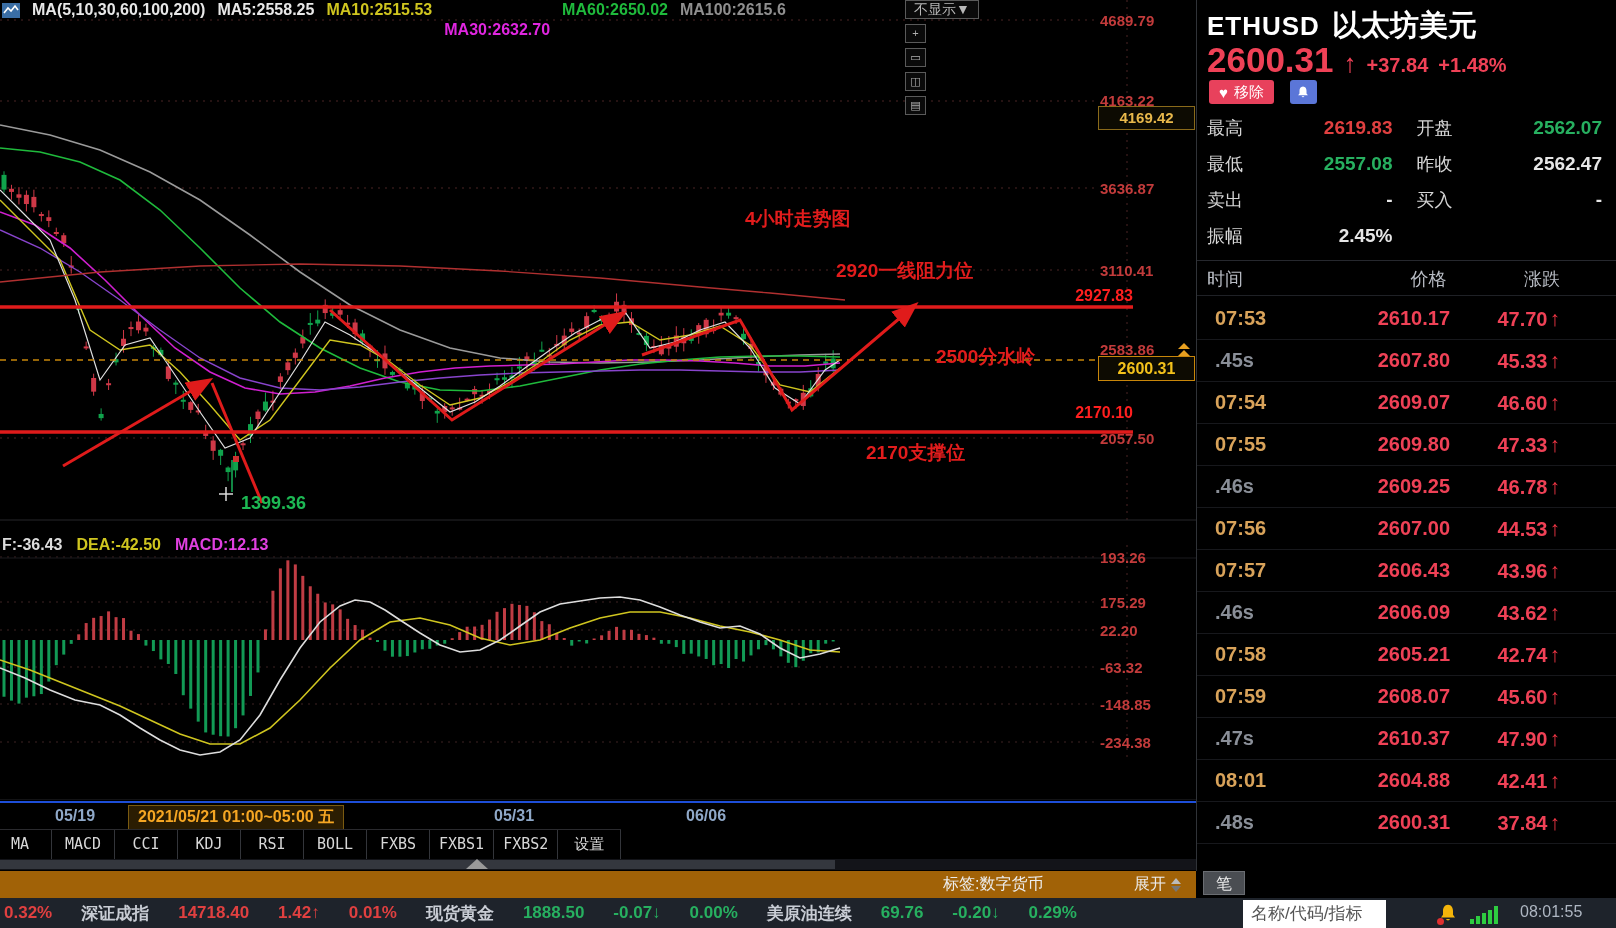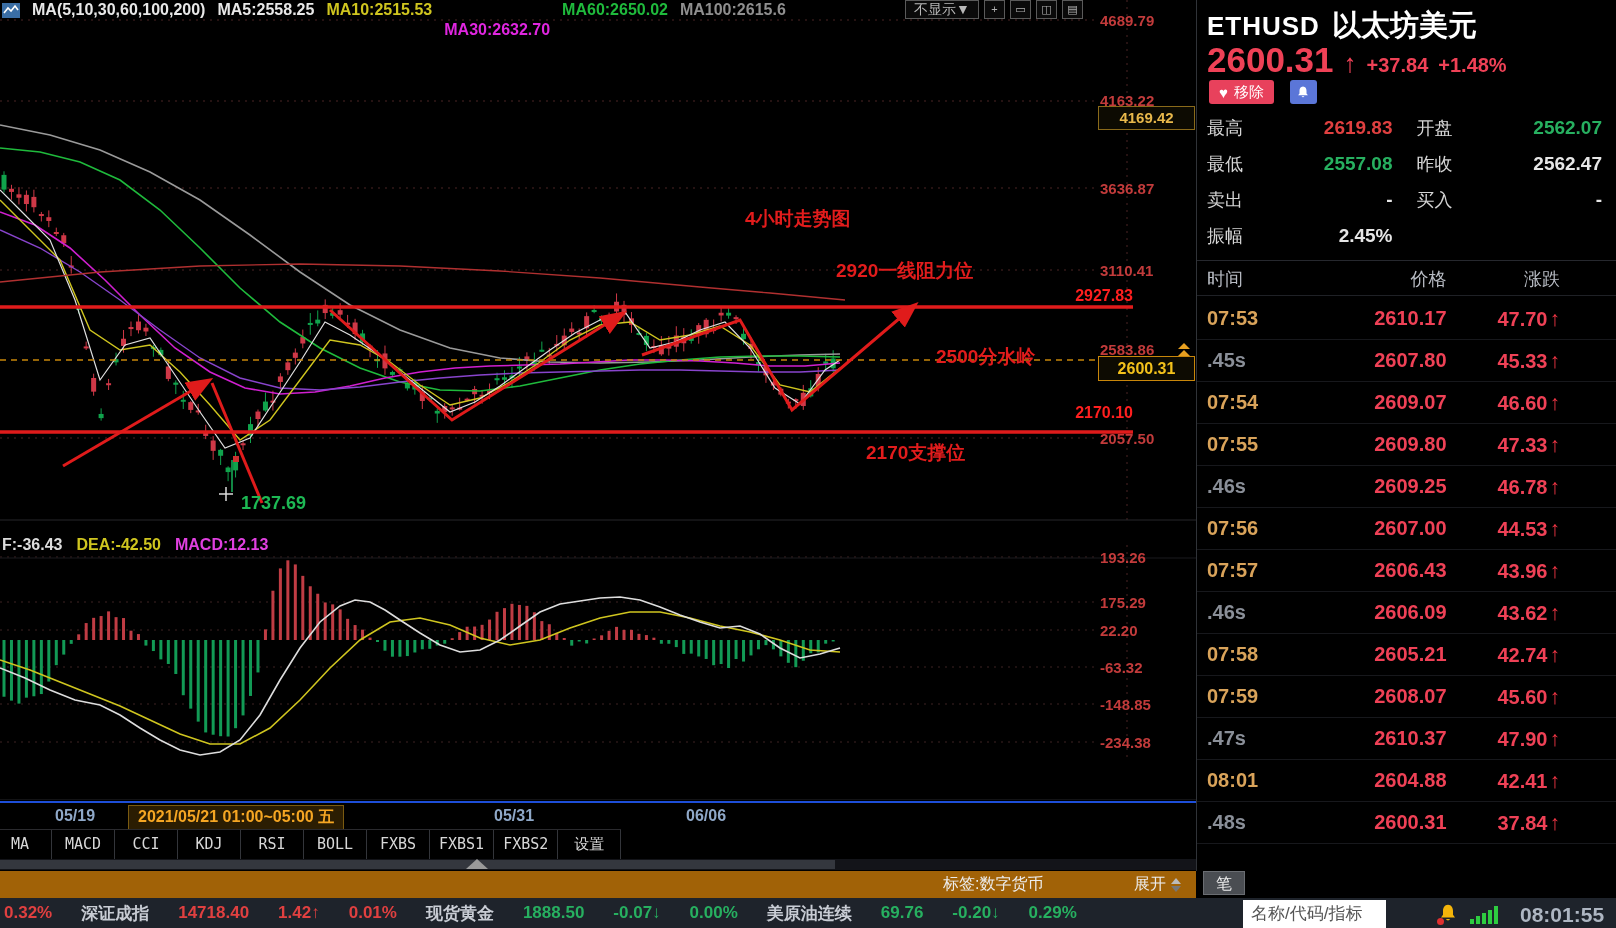--- a/index.html
+++ b/index.html
@@ -17,21 +17,21 @@
   
   .chart-area{position:absolute;left:0;top:0;width:1196px;height:928px;background:#000;}
   .ma-legend{position:absolute;left:2px;top:1px;height:18px;display:flex;align-items:center;gap:12px;font-size:16px;font-weight:bold;white-space:nowrap;}
   .ma-legend .t{color:#e8e8e8;}
   .ma-legend .m5{color:#e8e8e8;}
   .ma-legend .m10{color:#cfc51f;}
   .ma-legend .m30{color:#e026e0;margin-top:40px;}
   .ma-legend .m60{color:#1fba3c;}
   .ma-legend .m100{color:#8f8f8f;}
   .legend-ico{width:18px;height:15px;display:inline-block;}
-  .chart-toolbar{position:absolute;left:905px;top:0px;display:flex;gap:5px;}
+  .chart-toolbar{position:absolute;left:905px;top:0px;display:flex;gap:5px;flex-direction:column;}
   .dd-btn{border:1px solid #5a5a5a;color:#b8b8b8;font-size:14px;padding:0 8px;height:17px;line-height:17px;background:#0a0a0a;}
   .tool-ico{width:19px;height:17px;border:1px solid #5a5a5a;color:#b0b0b0;font-size:11px;line-height:16px;text-align:center;background:#0a0a0a;}
 
   .axis-lbl{position:absolute;left:1100px;width:70px;color:#c23b3b;font-size:15px;font-weight:bold;white-space:nowrap;}
   .axis-bright{position:absolute;left:1020px;width:113px;text-align:right;color:#ff1f1f;font-size:16px;font-weight:bold;}
   .marker-box{position:absolute;left:1098px;width:95px;height:22px;border:1px solid #8a6a1a;background:#0d0b02;color:#e8b84b;font-size:15px;font-weight:bold;text-align:center;line-height:22px;}
   .price-box{position:absolute;left:1098px;width:95px;height:23px;border:1px solid #c8860a;background:#0d0b02;color:#f3c11b;font-size:16px;font-weight:bold;text-align:center;line-height:23px;}
   .ann{position:absolute;color:#e21c1c;font-size:19px;font-weight:bold;white-space:nowrap;}
   .low-lbl{position:absolute;left:241px;top:493px;color:#1db954;font-size:18px;font-weight:bold;}
   .up-tris{position:absolute;left:1178px;top:343px;}
@@ -74,38 +74,38 @@
   .rp-btns{position:absolute;left:12px;top:80px;display:flex;gap:16px;}
   .btn-remove{display:flex;align-items:center;gap:6px;background:#e8415c;color:#fff;font-size:15px;border:none;border-radius:3px;height:24px;padding:0 10px;}
   .btn-bell{width:27px;height:24px;background:#5b76d8;border:none;border-radius:3px;display:flex;align-items:center;justify-content:center;}
   .rp-stats{position:absolute;left:0;top:110px;width:419px;display:grid;grid-template-columns:1fr 1fr;border-bottom:1px solid #26282e;padding-bottom:6px;}
   .stat{display:flex;justify-content:space-between;align-items:center;height:36px;padding:0 14px 0 10px;font-size:18px;}
   .stat .slabel{color:#d5d5d5;}
   .stat .sval{font-weight:bold;font-size:19px;}
   .rp-table-head{position:absolute;left:0;top:262px;width:419px;height:34px;display:flex;align-items:center;color:#b8bcc4;font-size:18px;border-bottom:1px solid #1f2126;box-sizing:border-box;padding:0 56px 0 10px;}
   .rp-rows{position:absolute;left:0;top:298px;width:419px;}
   .trow{display:flex;align-items:center;height:42px;border-bottom:1px solid #17181c;box-sizing:border-box;padding:0 56px 0 10px;font-size:20px;font-weight:bold;}
-  .col-time{width:92px;}
+  .col-time{width:92px;margin-left:8px;}
   .col-price{flex:1.3;text-align:right;}
   .col-chg{flex:1;text-align:right;}
   .hdr-time{width:92px;}
   .hdr-price{flex:1.3;text-align:right;}
   .hdr-chg{flex:1;text-align:right;}
   .chg-arrow{font-size:21px;margin-left:2px;color:#f23645;}
   .trow .col-price,.trow .col-chg{color:#ef4156;}
 
   
   .pen-tab{position:absolute;left:1203px;top:871px;width:42px;height:24px;background:#4a4d52;border:1px solid #6a6d72;color:#ececec;font-size:16px;text-align:center;line-height:24px;box-sizing:border-box;}
   .search-input{position:absolute;left:1243px;top:900px;width:143px;height:28px;background:#fff;border:none;font-size:17px;padding:0 8px;box-sizing:border-box;color:#222;}
   .search-input::placeholder{color:#555;}
   .bell-wrap{position:absolute;left:1438px;top:903px;width:22px;height:22px;}
   .badge{position:absolute;left:-1px;bottom:0;width:7px;height:7px;border-radius:50%;background:#e03030;}
   .sig-bars{position:absolute;left:1470px;top:906px;display:flex;align-items:flex-end;gap:2px;height:18px;}
   .sig-bars i{display:block;width:4px;background:#2ecc40;}
-  .clock{position:absolute;left:1520px;top:903px;color:#aeb6c2;font-size:21px;font-weight:bold;}
+  .clock{position:absolute;left:1520px;top:903px;color:#aeb6c2;font-size:16px;}
 </style>
 </head>
 <body>
 
 <div class="screen">
 
   <div class="chart-area">
 
     <div>
     <svg id="chart-svg" class="abs" style="left:0;top:0" width="1196" height="800">
@@ -552,21 +552,21 @@
     <div class="up-tris">
         <i></i>
         <i></i>
       </div>
     <div class="price-box" style="top:356px">2600.31</div>
 
     <div class="ann" style="left:745px;top:206px">4小时走势图</div>
     <div class="ann" style="left:836px;top:258px">2920一线阻力位</div>
     <div class="ann" style="left:936px;top:344px">2500分水岭</div>
     <div class="ann" style="left:866px;top:440px">2170支撑位</div>
-    <div class="low-lbl">1737.69</div>
+    <div class="low-lbl">1399.36</div>
 
     <div class="macd-legend">
       <span class="dif">F:-36.43</span>
       <span class="dea">DEA:-42.50</span>
       <span class="mac">MACD:12.13</span>
     </div>
 
     <div class="timeline">
       <span class="abs" style="left:55px;top:4px">05/19</span>
       <span class="tl-sel">2021/05/21 01:00~05:00 五</span>

